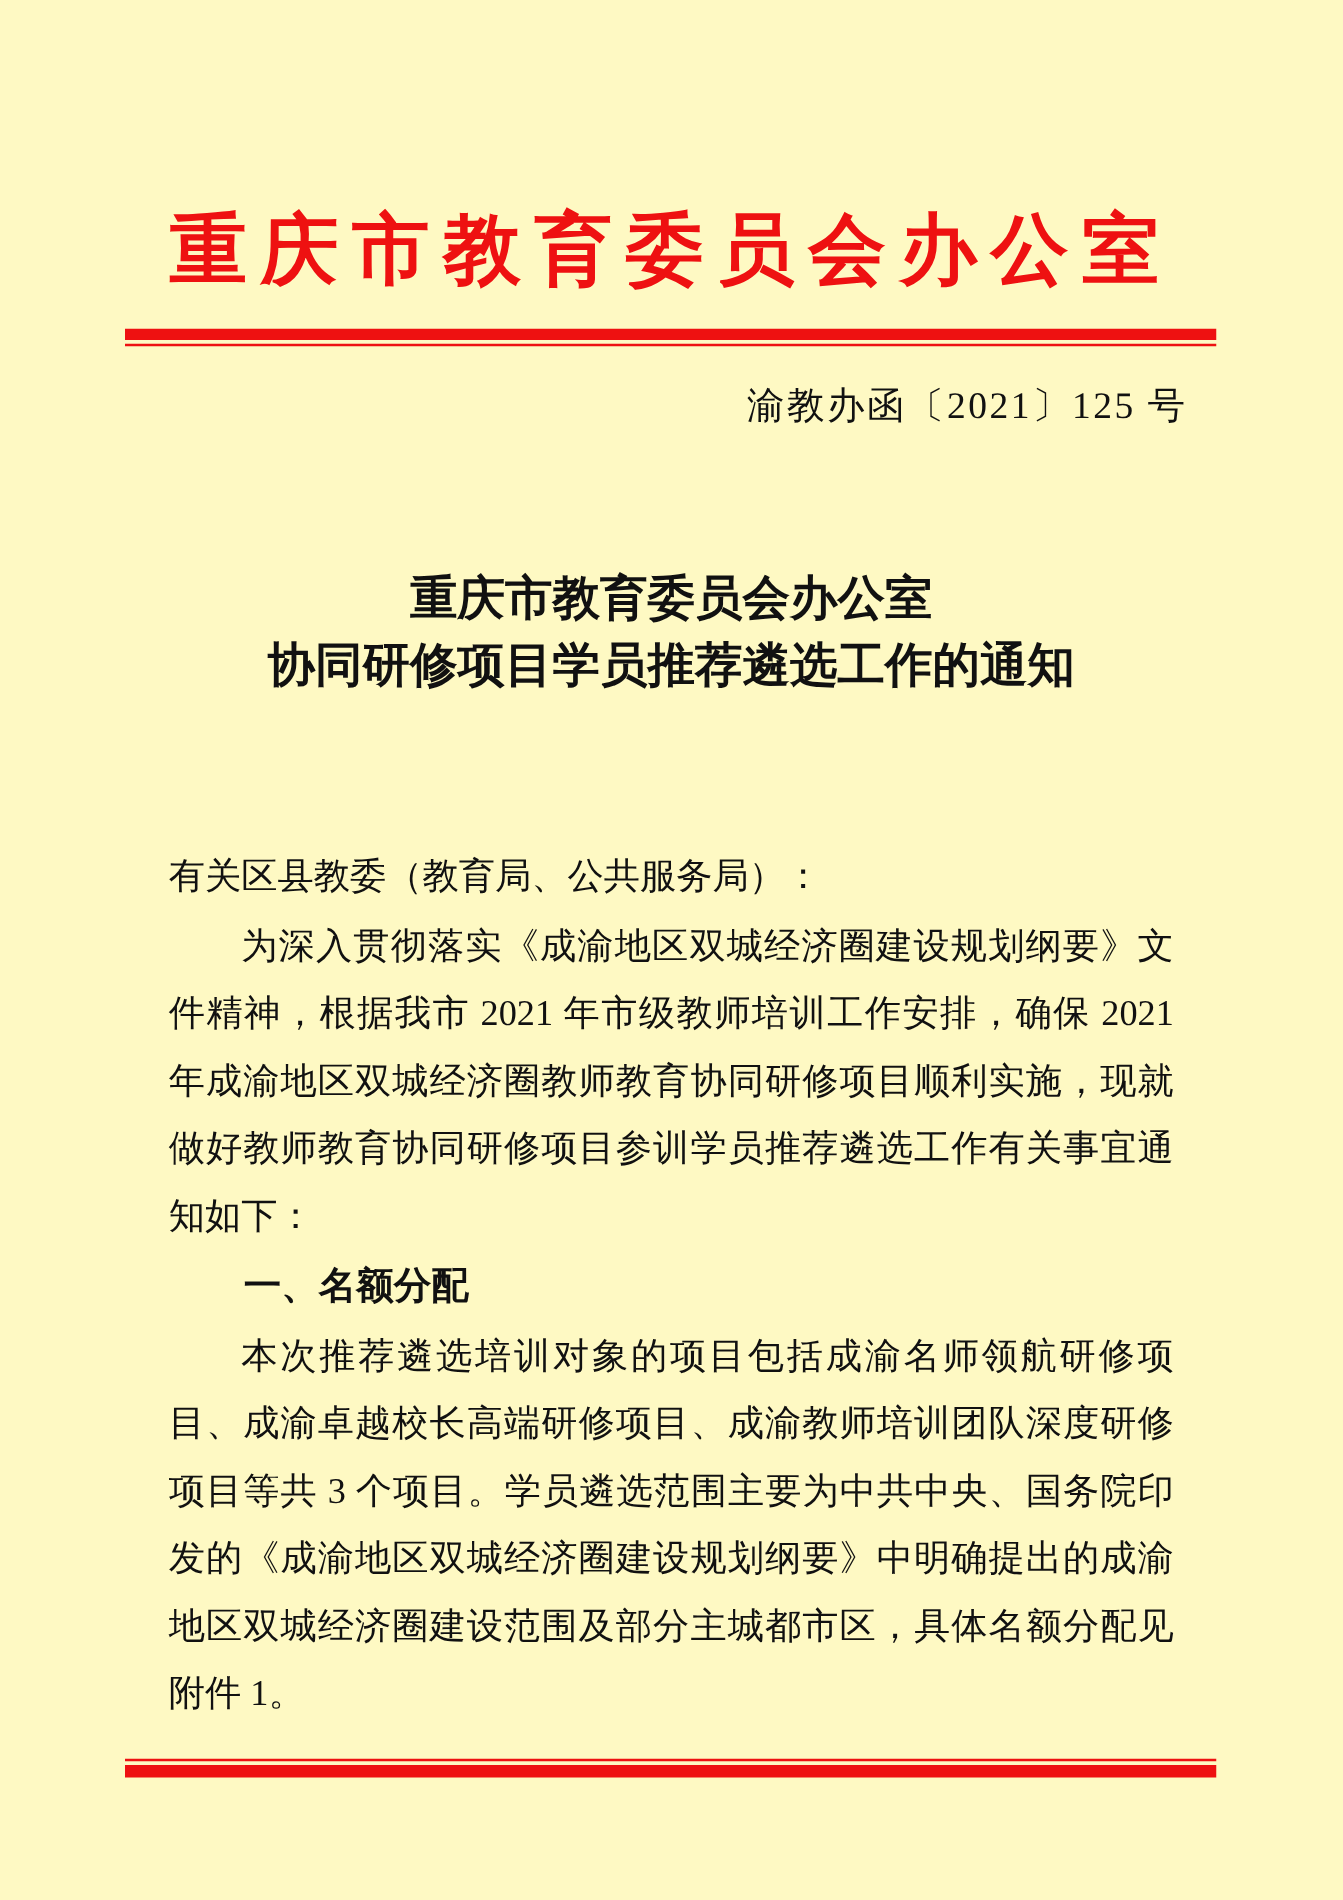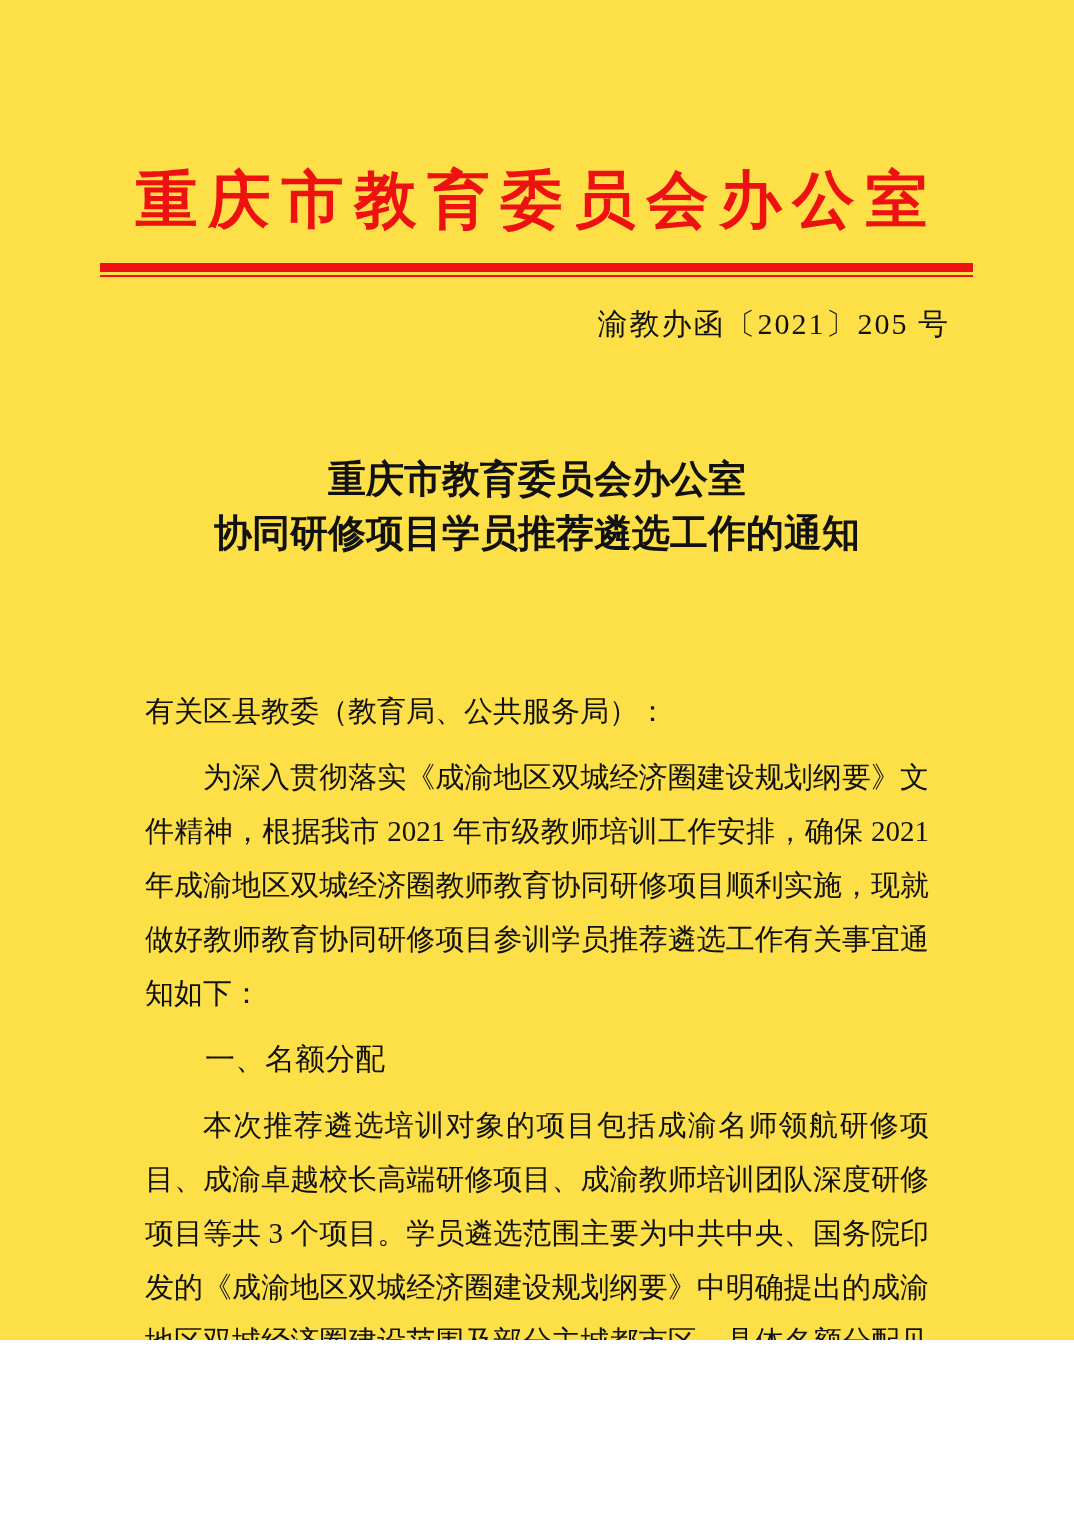--- a/index.html
+++ b/index.html
@@ -1,20 +1,20 @@
 <!DOCTYPE html>
 <html lang="zh"><head>
 <meta charset="utf-8">
 <style>
   html, body { margin: 0; padding: 0; background: #ffffff; }
   .page {
     position: relative;
     width: 1074px;
-    height: 1340px;
-    background: #fde047;
+    height: 1520px;
+    background: #fef9c3;
     overflow: hidden;
     font-family: "Liberation Serif", serif;
     color: #111111;
   }
 
   
   .letterhead-name {
     position: absolute;
     top: 158px;
     left: 0;
@@ -64,43 +64,43 @@
   
   .body-block {
     position: absolute;
     top: 672px;
     left: 133px;
     width: 808px;
     font-size: 29px;
     line-height: 54px;
     text-align: justify;
   }
-  .body-block p { margin: 12px; padding: 0; }
+  .body-block p { margin: 2px; padding: 0; }
   .para { text-indent: 2em; }
   .section-heading {
     text-indent: 2em;
     font-family: "Liberation Sans", sans-serif;
-    font-weight: normal;
+    font-weight: bold;
     font-size: 30px;
     text-align: left;
   }
 </style>
 </head>
 <body>
 
 <div class="page">
 
   <div class="letterhead-name">重庆市教育委员会办公室</div>
 
   <div class="rule rule-top">
     <div class="rule-thick"></div>
     <div class="rule-thin"></div>
   </div>
 
-  <div class="doc-number">渝教办函〔2021〕205 号</div>
+  <div class="doc-number">渝教办函〔2021〕125 号</div>
 
   <div class="doc-title">
     <div>重庆市教育委员会办公室</div>
     <div>协同研修项目学员推荐遴选工作的通知</div>
   </div>
 
   <div class="body-block">
     <p class="salutation">有关区县教委（教育局、公共服务局）：</p>
     <p class="para">为深入贯彻落实《成渝地区双城经济圈建设规划纲要》文件精神，根据我市 2021 年市级教师培训工作安排，确保 2021 年成渝地区双城经济圈教师教育协同研修项目顺利实施，现就做好教师教育协同研修项目参训学员推荐遴选工作有关事宜通知如下：</p>
     <p class="section-heading">一、名额分配</p>

